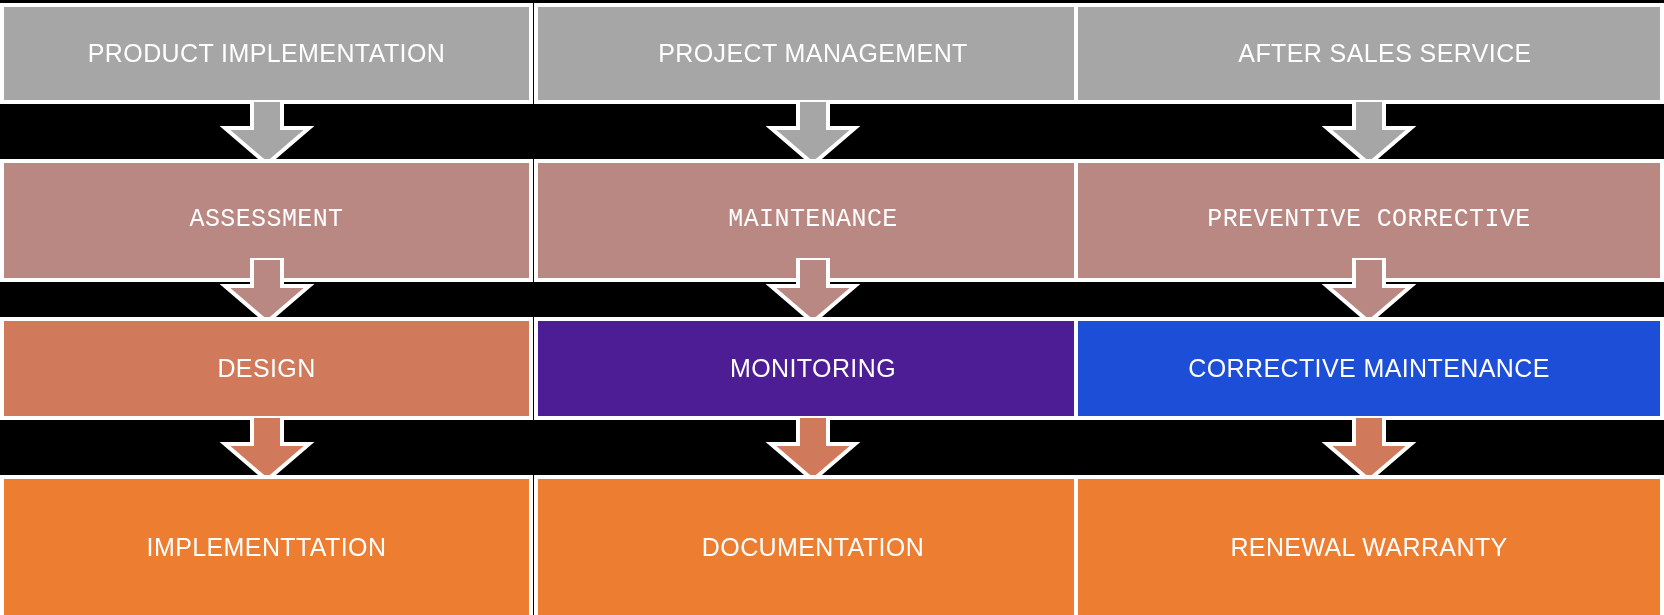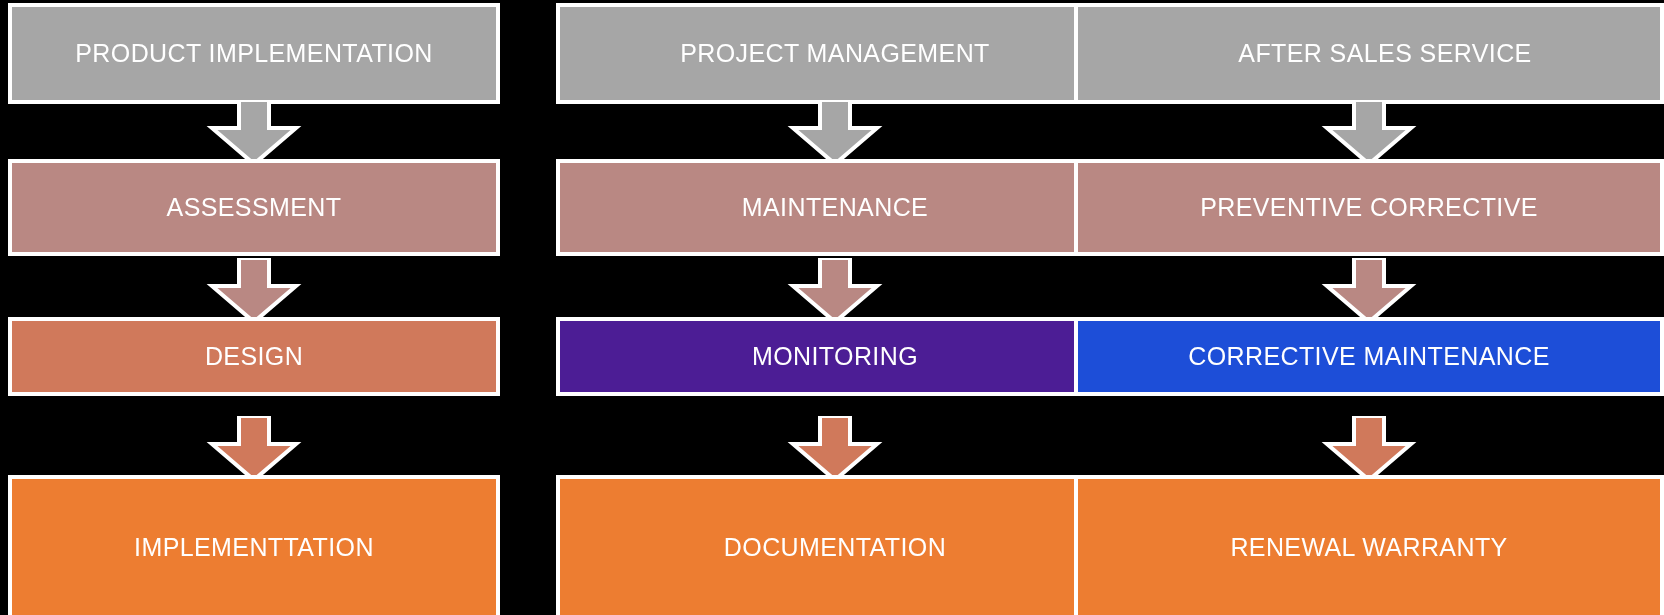--- a/index.html
+++ b/index.html
@@ -20,22 +20,22 @@
     height: 615px;
     background: #000000;
   }
 
   
   .column {
     position: absolute;
     top: 0;
     height: 615px;
   }
-  .col-0 { left: 8px;    width: 492px; }
-  .col-1 { left: 556px;  width: 558px; }
+  .col-0 { left: 0px;    width: 492px; padding-left: 41px; }
+  .col-1 { left: 534px;  width: 558px; }
   .col-2 { left: 1074px; width: 590px; }
 
   
   .node {
     position: absolute;
     left: 0;
     width: 100%;
     box-sizing: border-box;
     border: 4px solid #FFFFFF;
     display: flex;
@@ -43,22 +43,22 @@
     justify-content: center;
     color: #FFFFFF;
     font-size: 25px;
     font-weight: 400;
     letter-spacing: 0.4px;
     text-align: center;
     line-height: 1.15;
     white-space: nowrap;
   }
   .node-0 { top: 3px;   height: 101px; }
-  .node-1 { top: 159px; height: 97px; }
-  .node-2 { top: 317px; height: 79px; }
+  .node-1 { top: 159px; height: 123px; font-family: Liberation Mono, monospace; }
+  .node-2 { top: 317px; height: 103px; }
   .node-3 { top: 475px; height: 144px; }
 
   
   .arrow {
     position: absolute;
     width: 96px;
     height: 66px;
     left: 50%;
     transform: translateX(-50%);
   }

